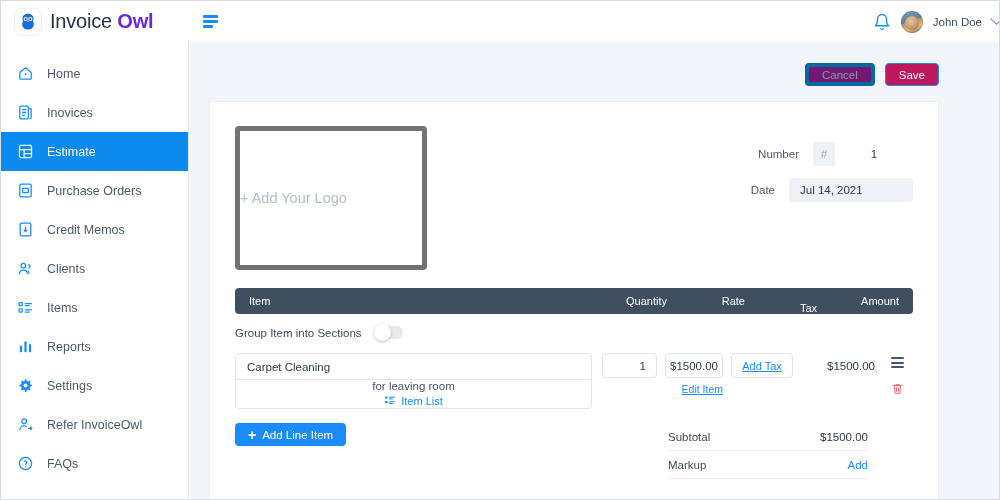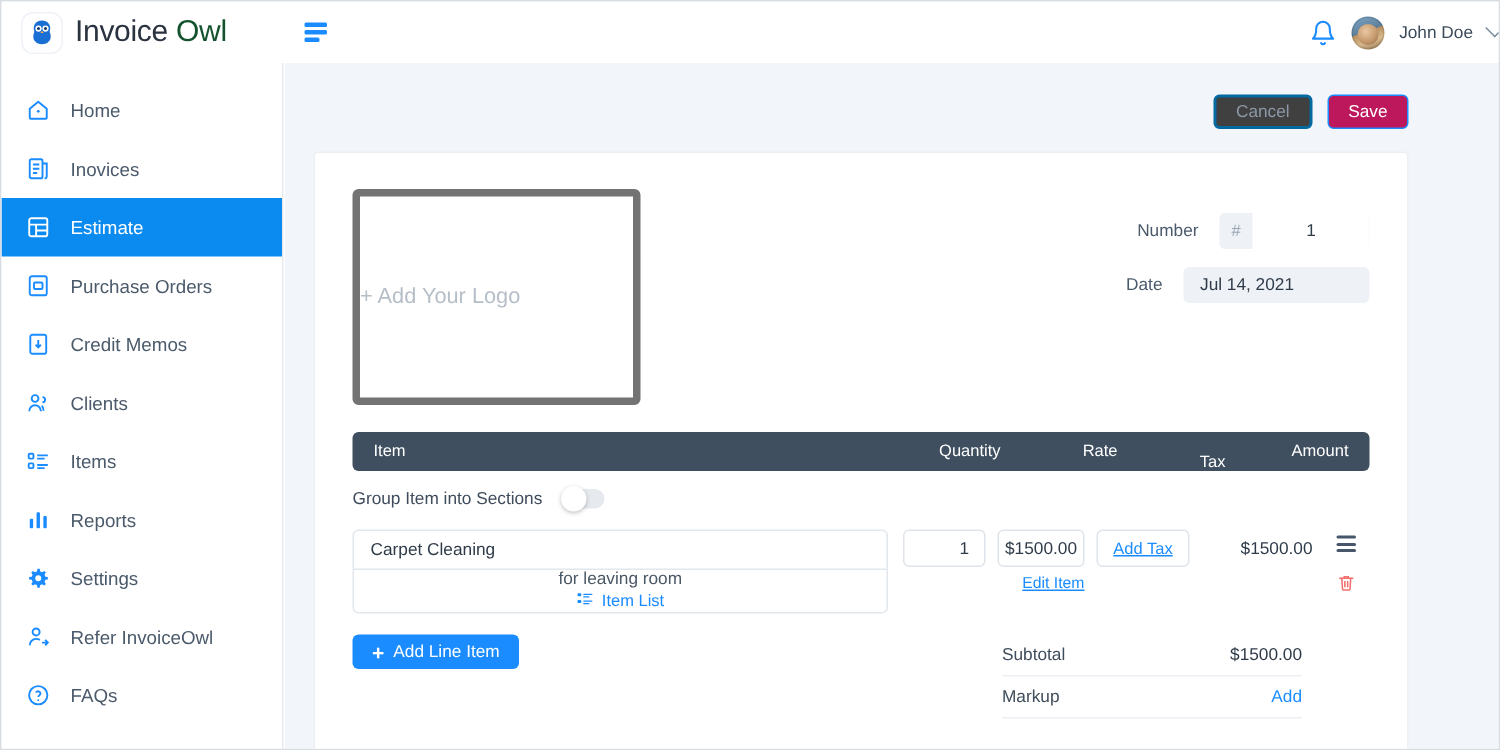--- a/index.html
+++ b/index.html
@@ -36,21 +36,21 @@
     border-radius: 7px;
     background: #ffffff;
     display: flex; align-items: center; justify-content: center;
     box-shadow: 0 0 0 1px #eef2f7;
   }
   .brand-text {
     font-size: 20px; letter-spacing: -0.2px;
     color: #2b3340; font-weight: 400;
     white-space: nowrap;
   }
-  .brand-text .owl { color: #14532d; font-weight: 400; text-align: center; }
+  .brand-text .owl { color: #6d28d9; font-weight: 700; text-align: center; }
   .menu-toggle {
     margin-left: 14px;
     width: 22px; height: 22px;
     display: flex; flex-direction: column; justify-content: center;
     gap: 2.5px; cursor: pointer;
   }
   .menu-toggle i { display: block; height: 2.6px; background: #1a8cff; border-radius: 1px; }
   .menu-toggle i:nth-child(1) { width: 15px; }
   .menu-toggle i:nth-child(2) { width: 15px; }
   .menu-toggle i:nth-child(3) { width: 10px; }
@@ -102,21 +102,21 @@
   }
   .action-bar {
     display: flex; justify-content: flex-end; align-items: center;
     gap: 10px; padding: 21px 62px 0 0;
   }
   .btn {
     height: 23px; min-width: 51px; border-radius: 4px;
     font-size: 11.5px; display: inline-flex; align-items: center; justify-content: center;
     cursor: pointer; padding: 0 13px;
   }
-  .btn-cancel { background: #404040; border: 2px solid #0369a1; color: #8b98a6; margin-left: 16px; }
+  .btn-cancel { background: #701a75; border: 4px solid #0369a1; color: #8b98a6; margin-left: 16px; }
   .btn-save { background: #be185d; border: 1px solid #1a8cff; color: #ffffff; min-width: 52px; }
 
   .card {
     position: absolute; top: 59px; left: 19px;
     width: 730px; min-height: 410px;
     background: #ffffff;
     border: 1px solid #eceff3;
     border-radius: 3px;
     padding: 24px 25px 0 25px;
   }

